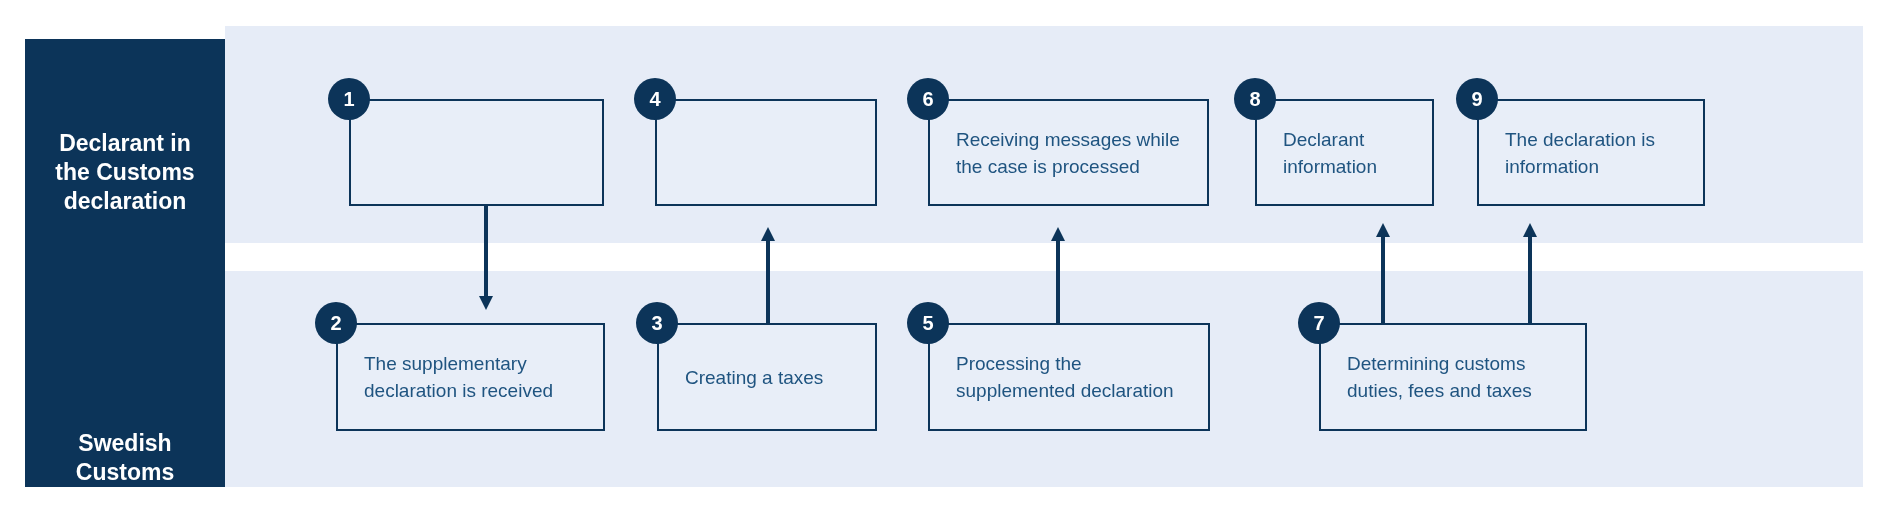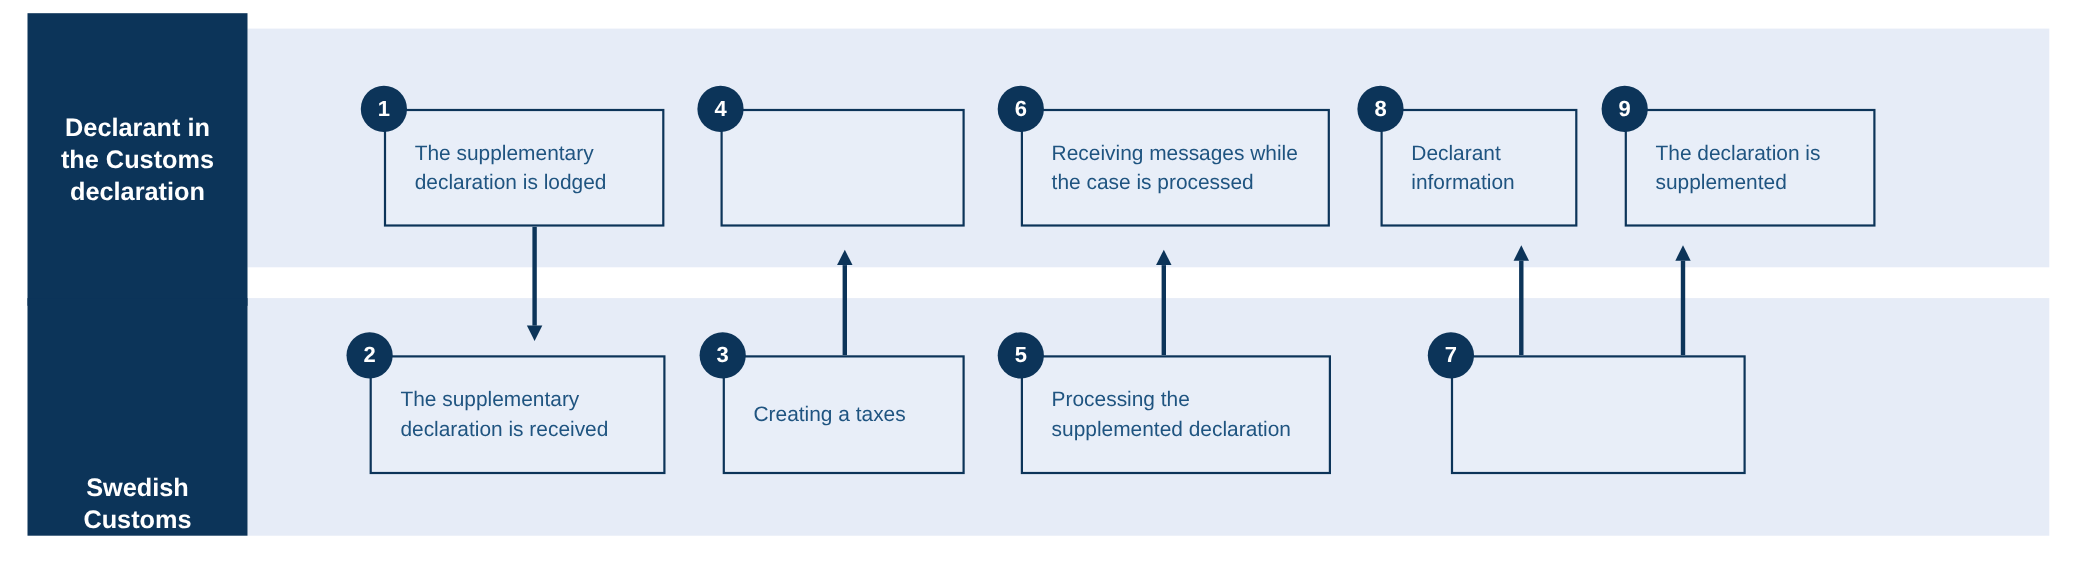--- a/index.html
+++ b/index.html
@@ -31,21 +31,21 @@
     font-size: 23px;
     line-height: 29px;
     display: flex;
     align-items: center;
     justify-content: center;
     text-align: center;
     white-space: pre-line;
     box-sizing: border-box;
     padding: 0 6px;
   }
-  .header-top { top: 12px; height: 266px; }
+  .header-top { top: 39px; height: 266px; }
   .header-bottom { top: 271px; height: 216px; align-items: flex-end; }
   
   .step {
     position: absolute;
     box-sizing: border-box;
     background: #e8eef8;
     border: 2px solid #0c3459;
     color: #1f5480;
     font-size: 19px;
     line-height: 27px;
@@ -124,21 +124,20 @@
   <div class="arrow arrow-down a1"></div>
   <div class="arrow arrow-up a2"></div>
   <div class="arrow arrow-up a3"></div>
   <div class="arrow arrow-up a4"></div>
   <div class="arrow arrow-up a5"></div>
 
   <div class="step s1">
     <div class="badge">
         <span>1</span>
       </div>
-    <span class="label">The supplementary declaration is lodged</span>
   </div>
   <div class="step s4">
     <div class="badge">
         <span>4</span>
       </div>
   </div>
   <div class="step s6">
     <div class="badge">
         <span>6</span>
       </div>
@@ -147,21 +146,21 @@
   <div class="step s8">
     <div class="badge">
         <span>8</span>
       </div>
     <span class="label">Declarant information</span>
   </div>
   <div class="step s9">
     <div class="badge">
         <span>9</span>
       </div>
-    <span class="label">The declaration is supplemented</span>
+    <span class="label">The declaration is information</span>
   </div>
 
   <div class="step s2">
     <div class="badge">
         <span>2</span>
       </div>
     <span class="label">The supplementary declaration is received</span>
   </div>
   <div class="step s3">
     <div class="badge">
@@ -172,15 +171,16 @@
   <div class="step s5">
     <div class="badge">
         <span>5</span>
       </div>
     <span class="label">Processing the supplemented declaration</span>
   </div>
   <div class="step s7">
     <div class="badge">
         <span>7</span>
       </div>
+    <span class="label">Determining customs duties, fees and taxes</span>
   </div>
 
 </div>
 
 </body></html>

